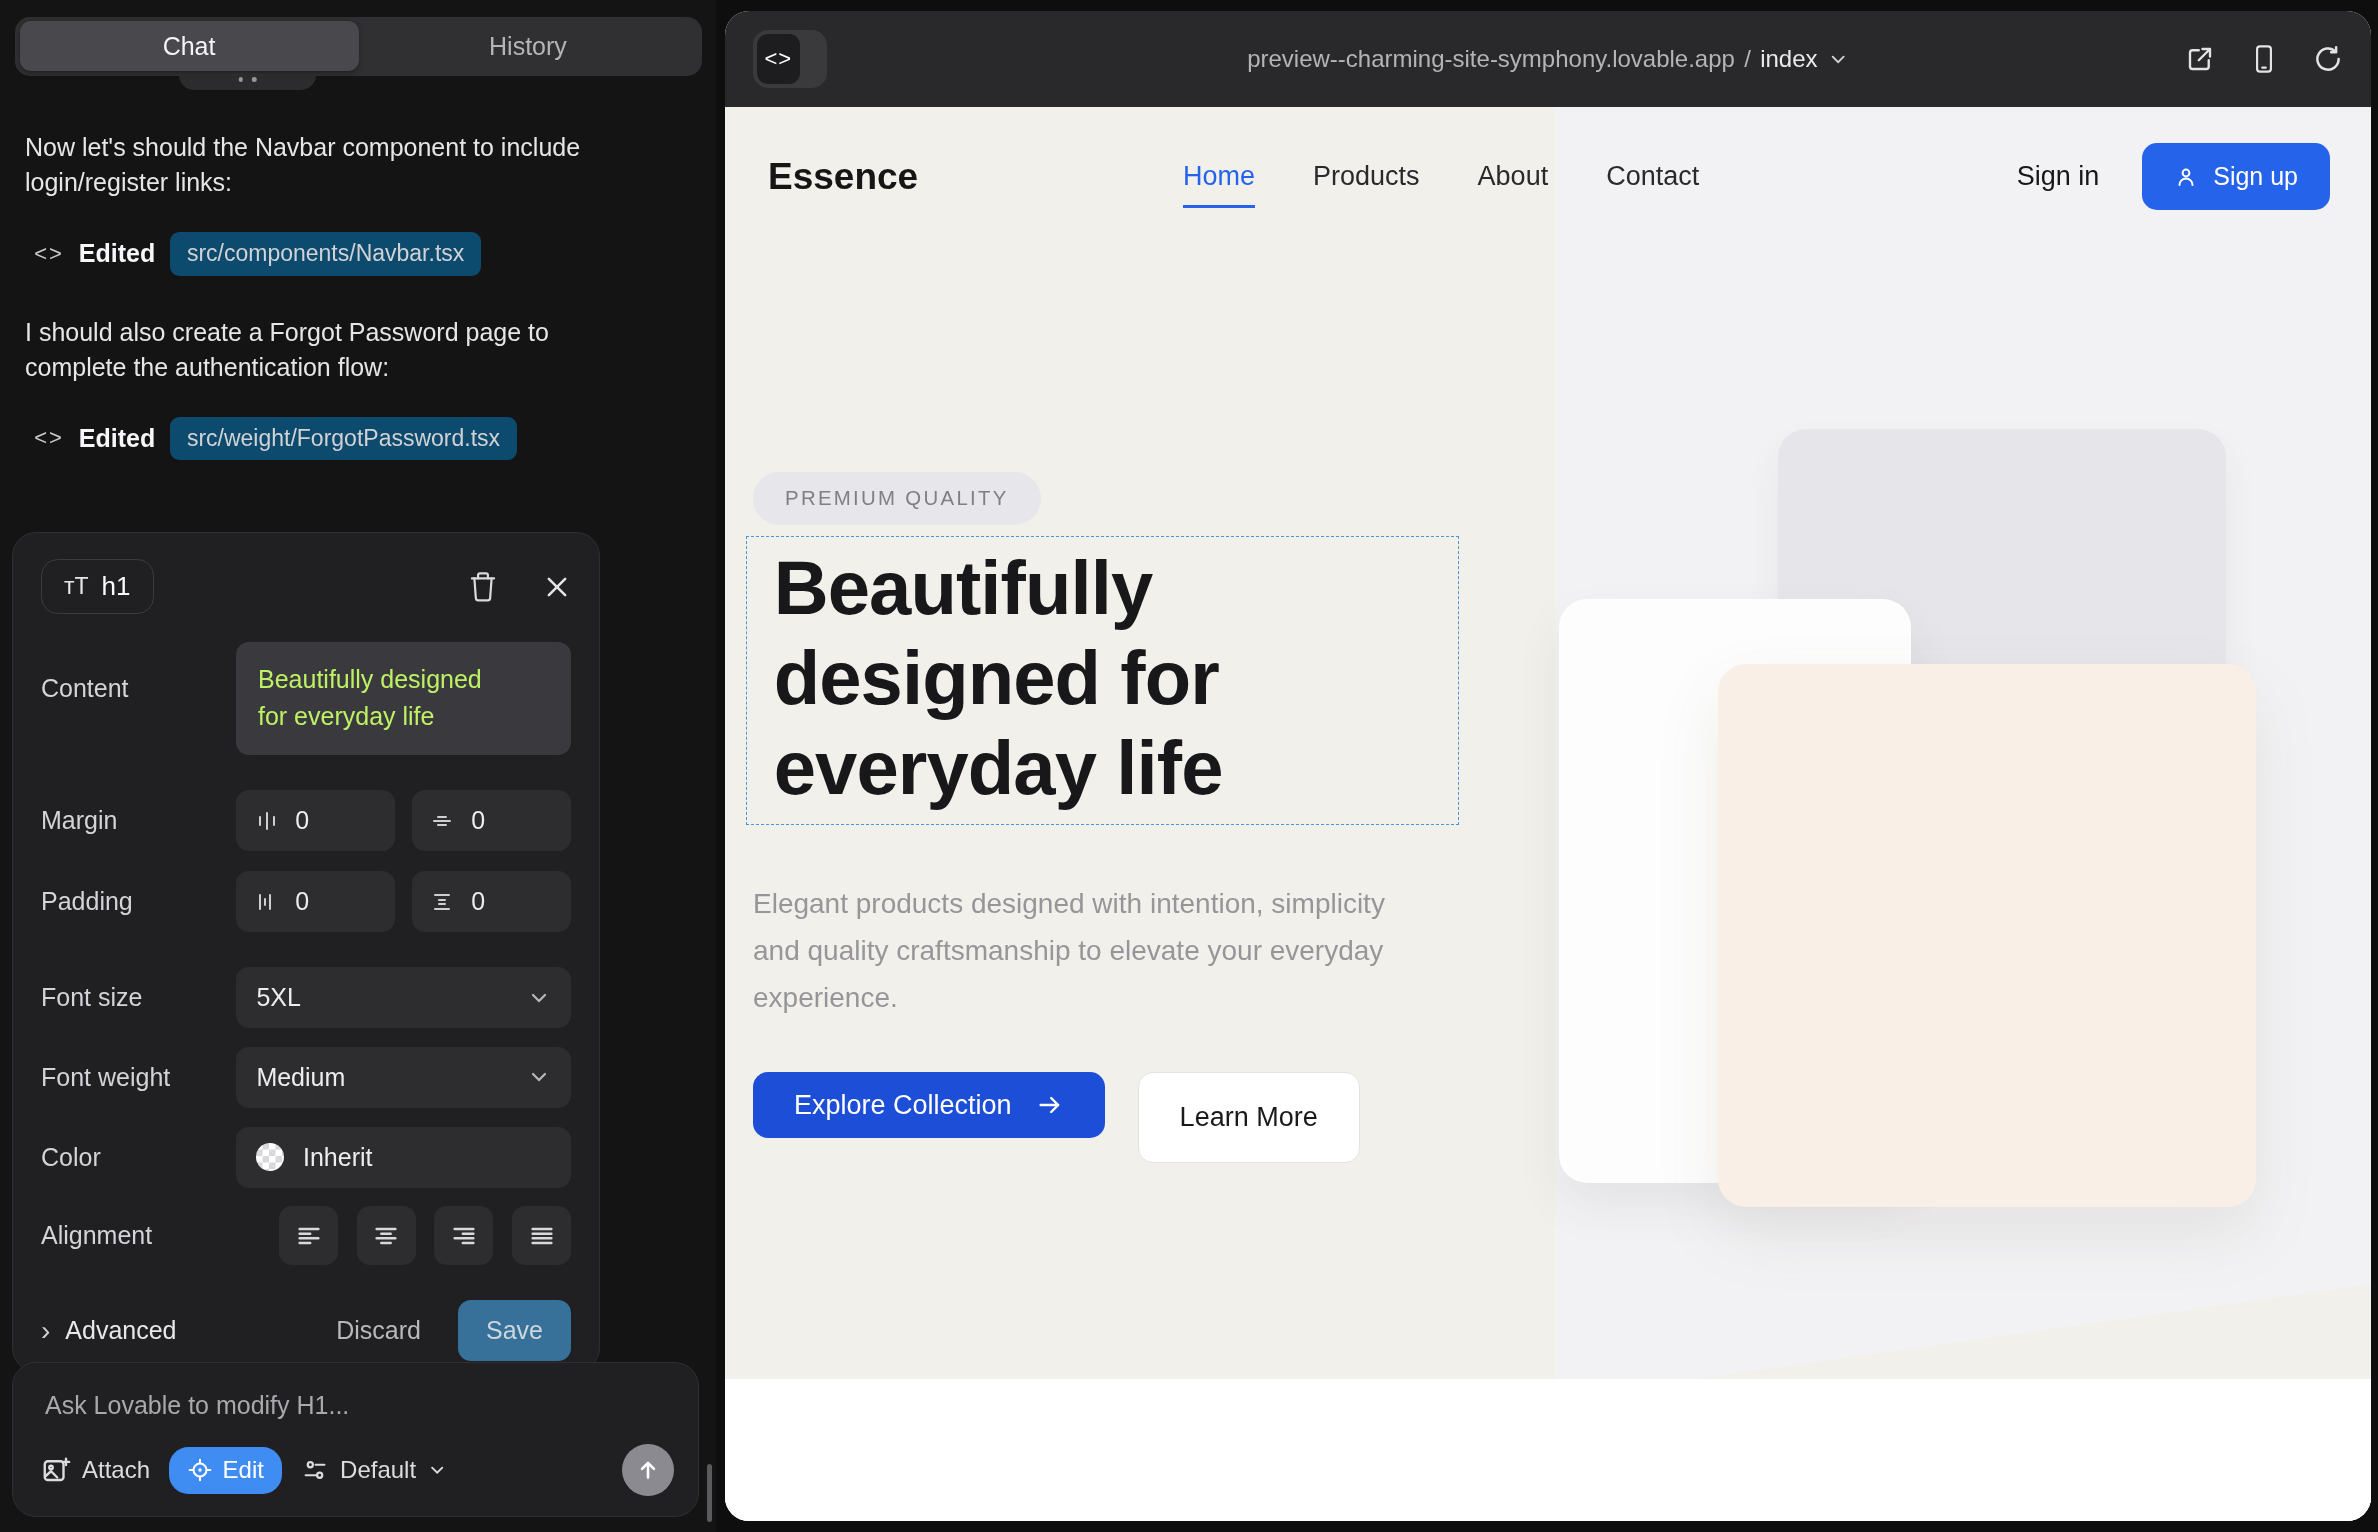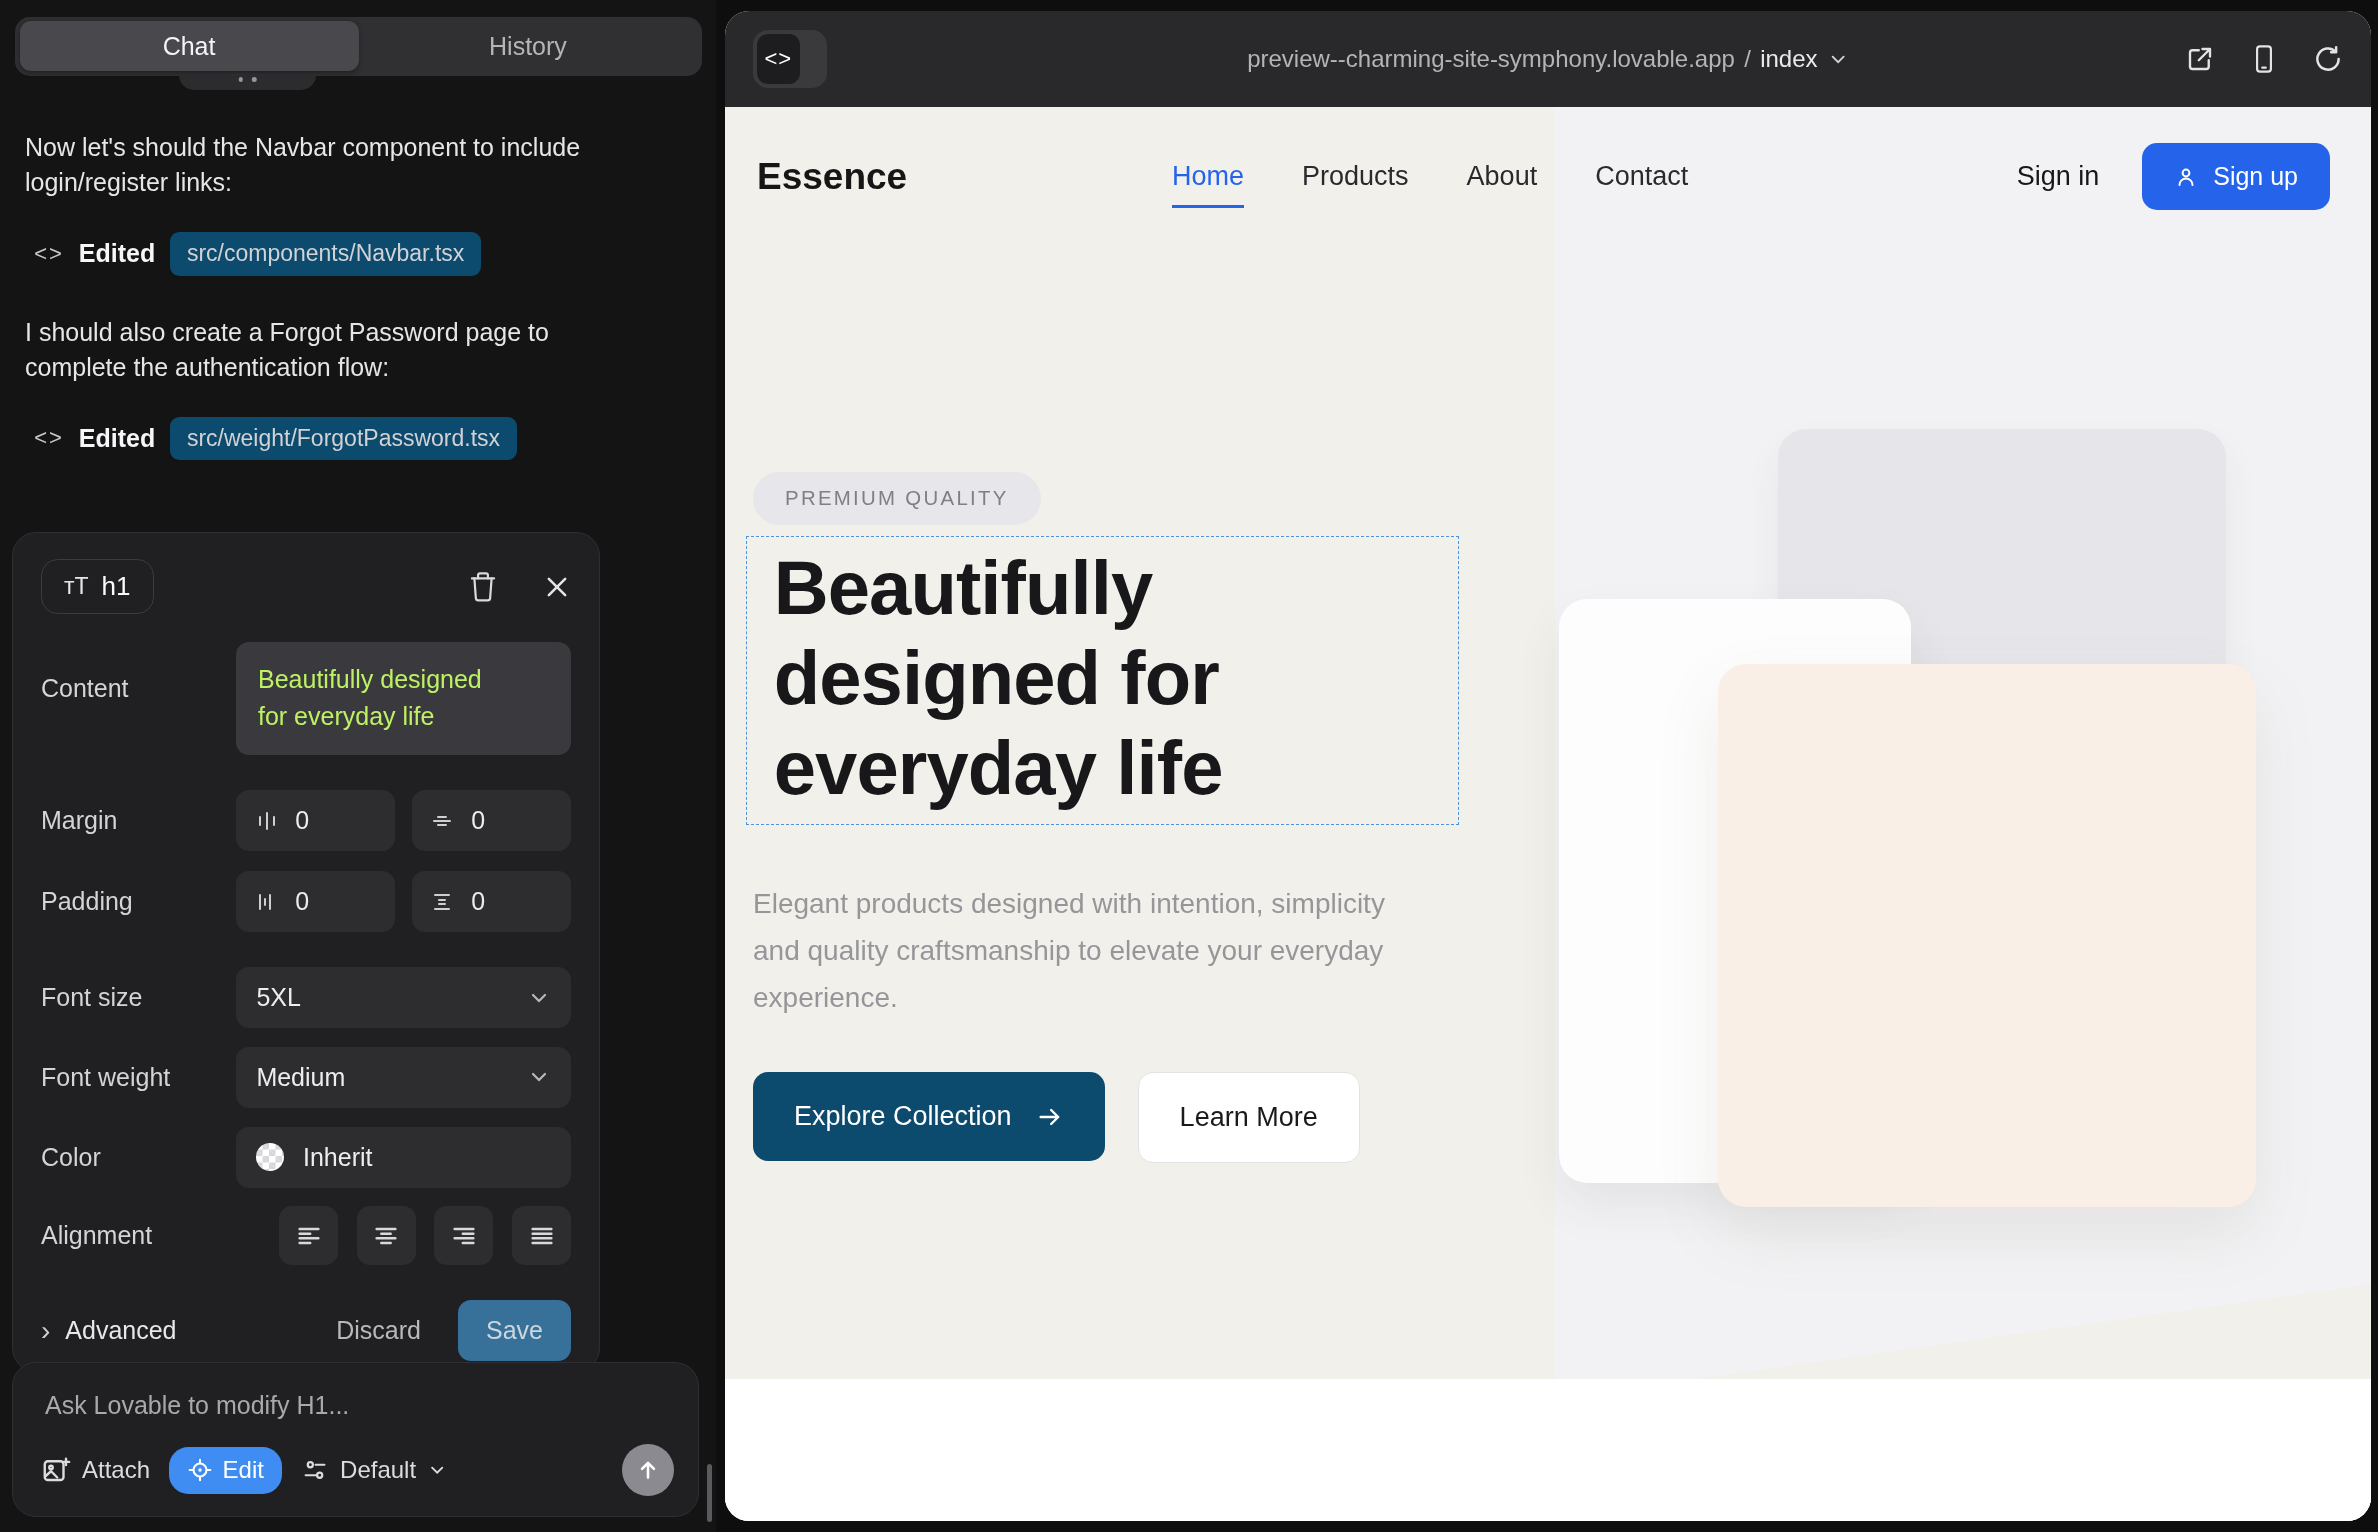--- a/index.html
+++ b/index.html
@@ -85,36 +85,36 @@
   .site { position:relative; width:1646px; height:1415px; background:#f2f0ea; overflow:hidden; }
   .col-gray { position:absolute; left:830px; top:0; right:0; bottom:0; background:#f2f2f4; }
   .wedge { position:absolute; left:830px; top:0; right:0; bottom:0; background:#f2f0ea; clip-path:polygon(16% 90%, 100% 83.2%, 100% 90%); }
   .bottom-white { position:absolute; left:0; right:0; top:1272px; bottom:0; background:#ffffff; }
 
   .card-deco { position:absolute; border-radius:28px; }
   .card-gray { left:1053px; top:322px; width:448px; height:501px; background:#e6e5e9; box-shadow:0 18.6px 37px rgba(60,60,80,.06); }
   .card-white { left:834px; top:492px; width:352px; height:584px; background:#fdfdfd; box-shadow:0 22px 46px rgba(60,60,80,.08); }
   .card-cream { left:993px; top:557px; width:538px; height:543px; background:#f9efe7; box-shadow:0 28px 65px rgba(120,100,80,.10); }
 
-  .site-header { position:absolute; left:4px; top:0; right:0; height:139px; display:flex; align-items:center; }
+  .site-header { position:absolute; left:15px; top:0; right:0; height:139px; display:flex; align-items:center; }
   .brand { position:absolute; left:28px; font-size:37px; font-weight:700; color:#161616; }
   .site-nav { position:absolute; left:443px; height:139px; display:flex; align-items:center; gap:58px; }
   .nav-link { font-size:27px; color:#2a2a2e; text-decoration:none; padding-bottom:13px; border-bottom:3.7px solid transparent; margin-bottom:-16.7px; }
   .nav-link.active { color:#2563eb; border-bottom-color:#2563eb; }
   .auth { position:absolute; right:41px; height:139px; display:flex; align-items:center; gap:43px; }
   .signin { font-size:27px; color:#17171a; background:none; border:none; }
   .signup { display:flex; align-items:center; gap:15px; background:#2563eb; color:#ffffff; font-size:25px; border:none; border-radius:15px; padding:18.6px 32px; }
 
   .badge { position:absolute; left:28px; top:365px; background:#e7e6ea; color:#7f7f85; font-size:20.4px; letter-spacing:2.3px; padding:15px 32px; border-radius:927px; }
   .selection { position:absolute; left:21.3px; top:429px; width:713px; height:289px; border:1.9px dashed #4d93da;padding-left:19px; }
   .hero-h1 { margin:5.6px 0 0 7.4px; font-size:76px; font-weight:600; line-height:90px; letter-spacing:-0.9px; color:#18181a; }
   .hero-h1 span { display:block; }
   .hero-p { position:absolute; left:28px; top:773px; width:649px; font-size:28px; line-height:47px; color:#96969a; }
   .hero-ctas { position:absolute; left:28px; top:965px; display:flex; gap:33px; }
-  .cta-primary { display:flex; align-items:center; gap:24px; height:89px; padding:0 41px; background:#0c4a6e; color:#ffffff; font-size:27px; border:none; border-radius:15px; }
+  .cta-primary { display:flex; align-items:center; gap:24px; height:66px; padding:0 41px; background:#1d4ed8; color:#ffffff; font-size:27px; border:none; border-radius:15px; }
   .cta-secondary { height:91px; padding:0 41px; background:#ffffff; color:#1a1a1a; font-size:27px; border:0.9px solid #e3e3e5; border-radius:15px; }
 
   svg { display:block; }
 </style>
 </head>
 <body>
 
 <div class="app">
 
   <aside class="chat-panel">

